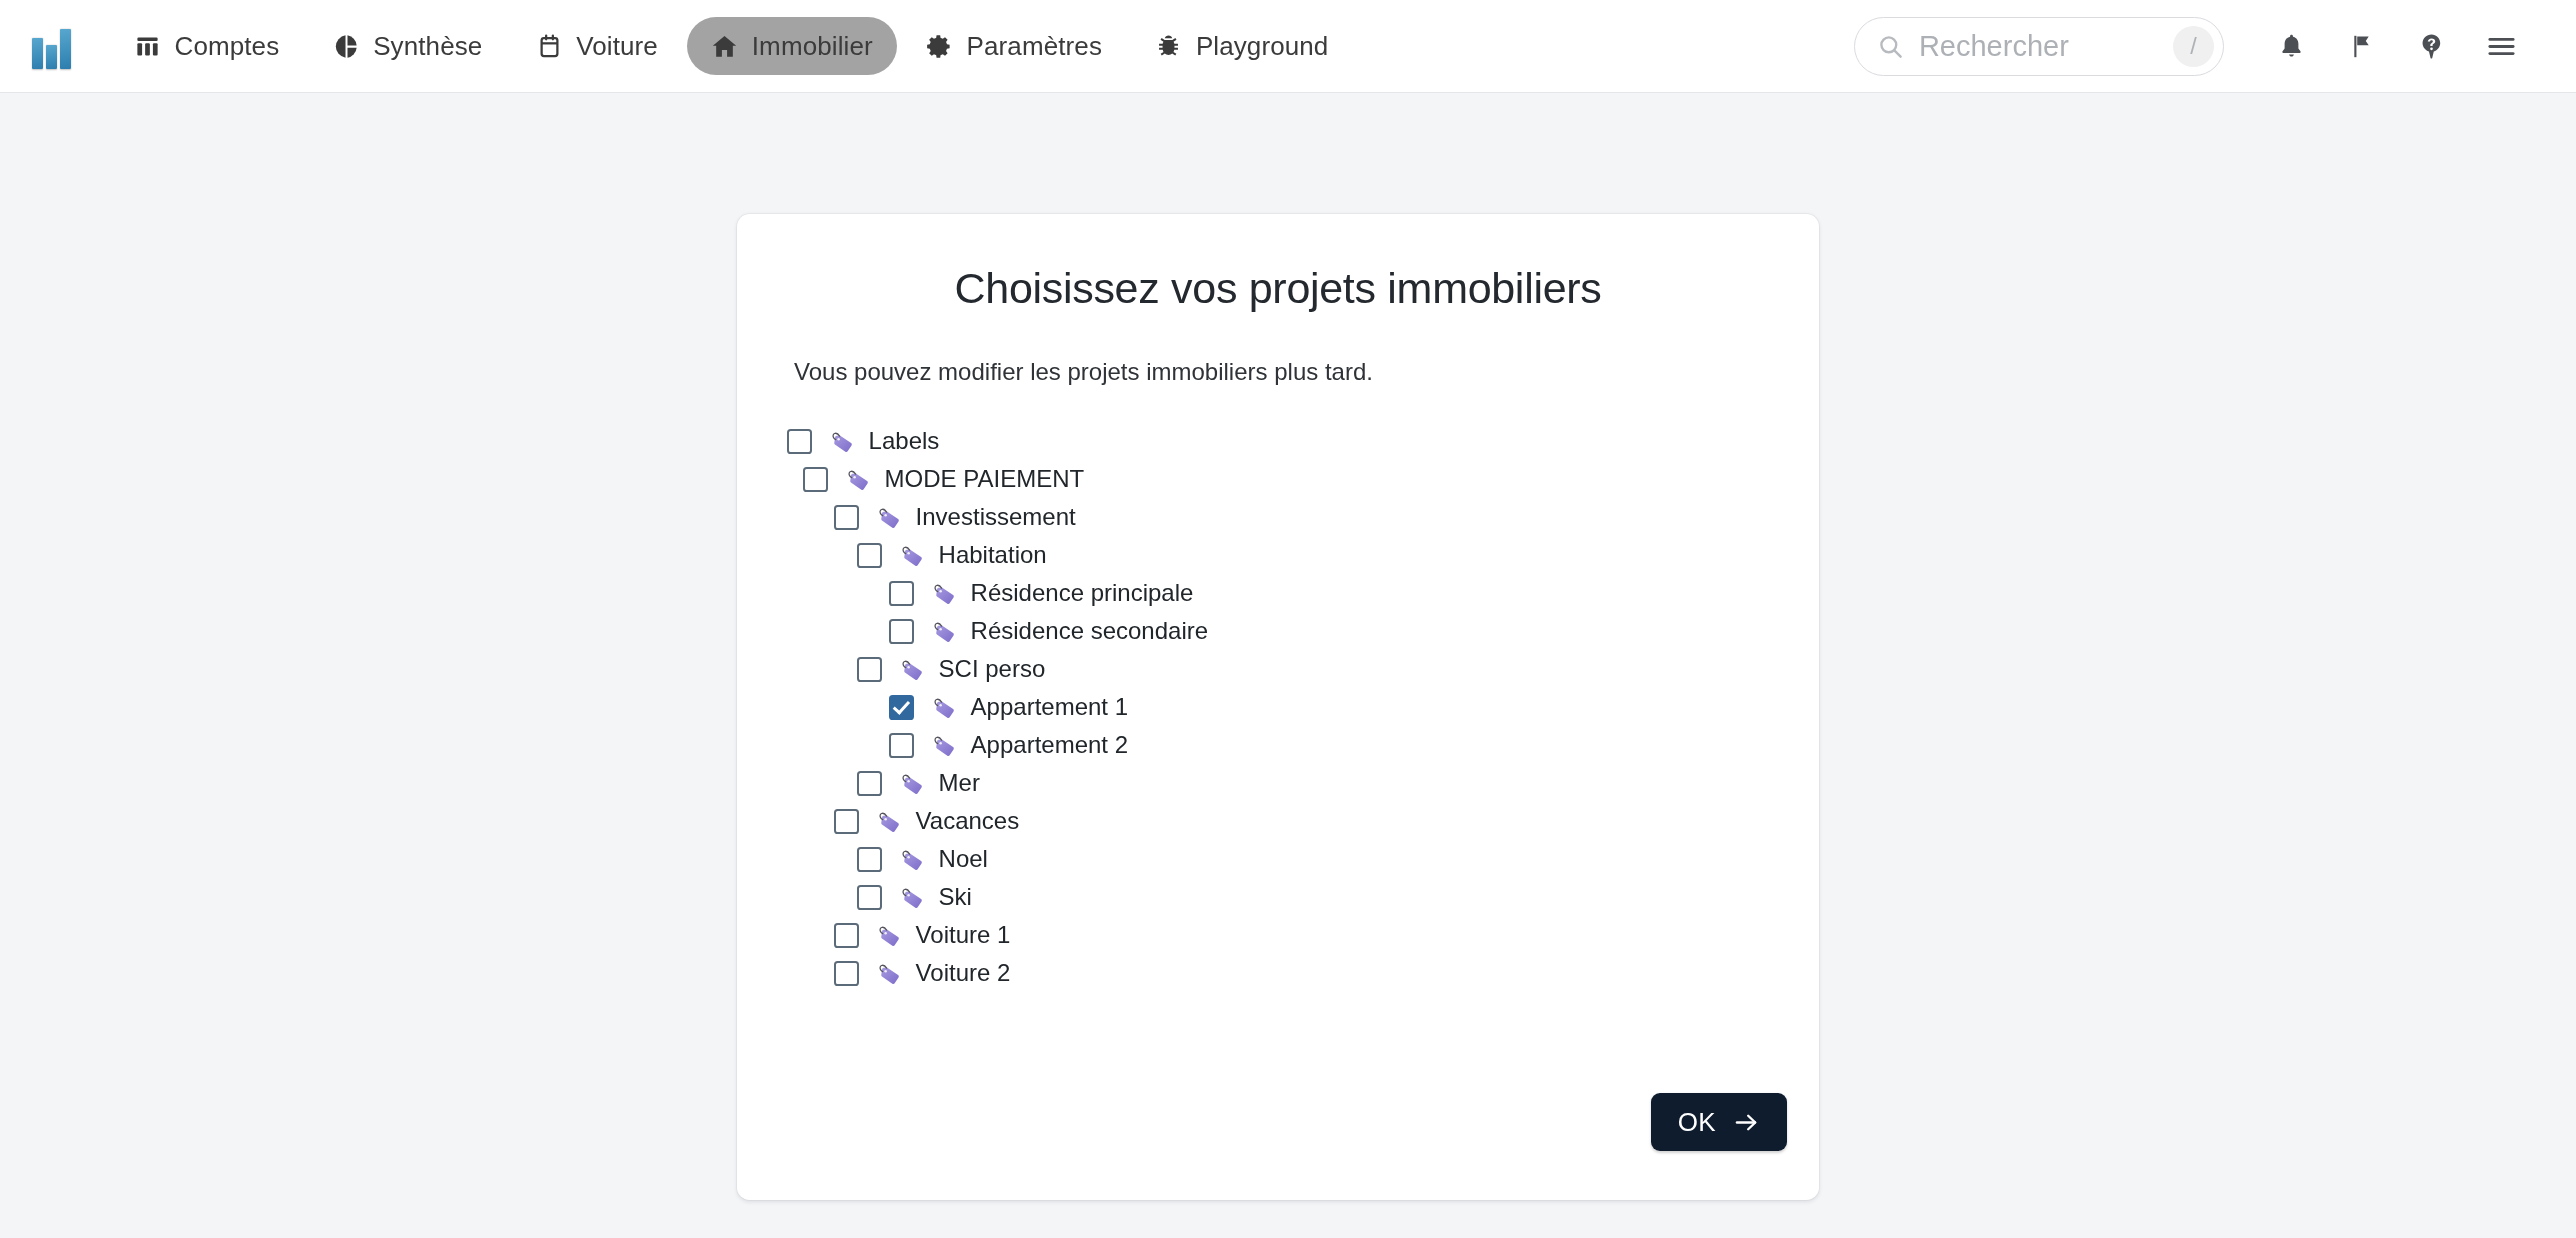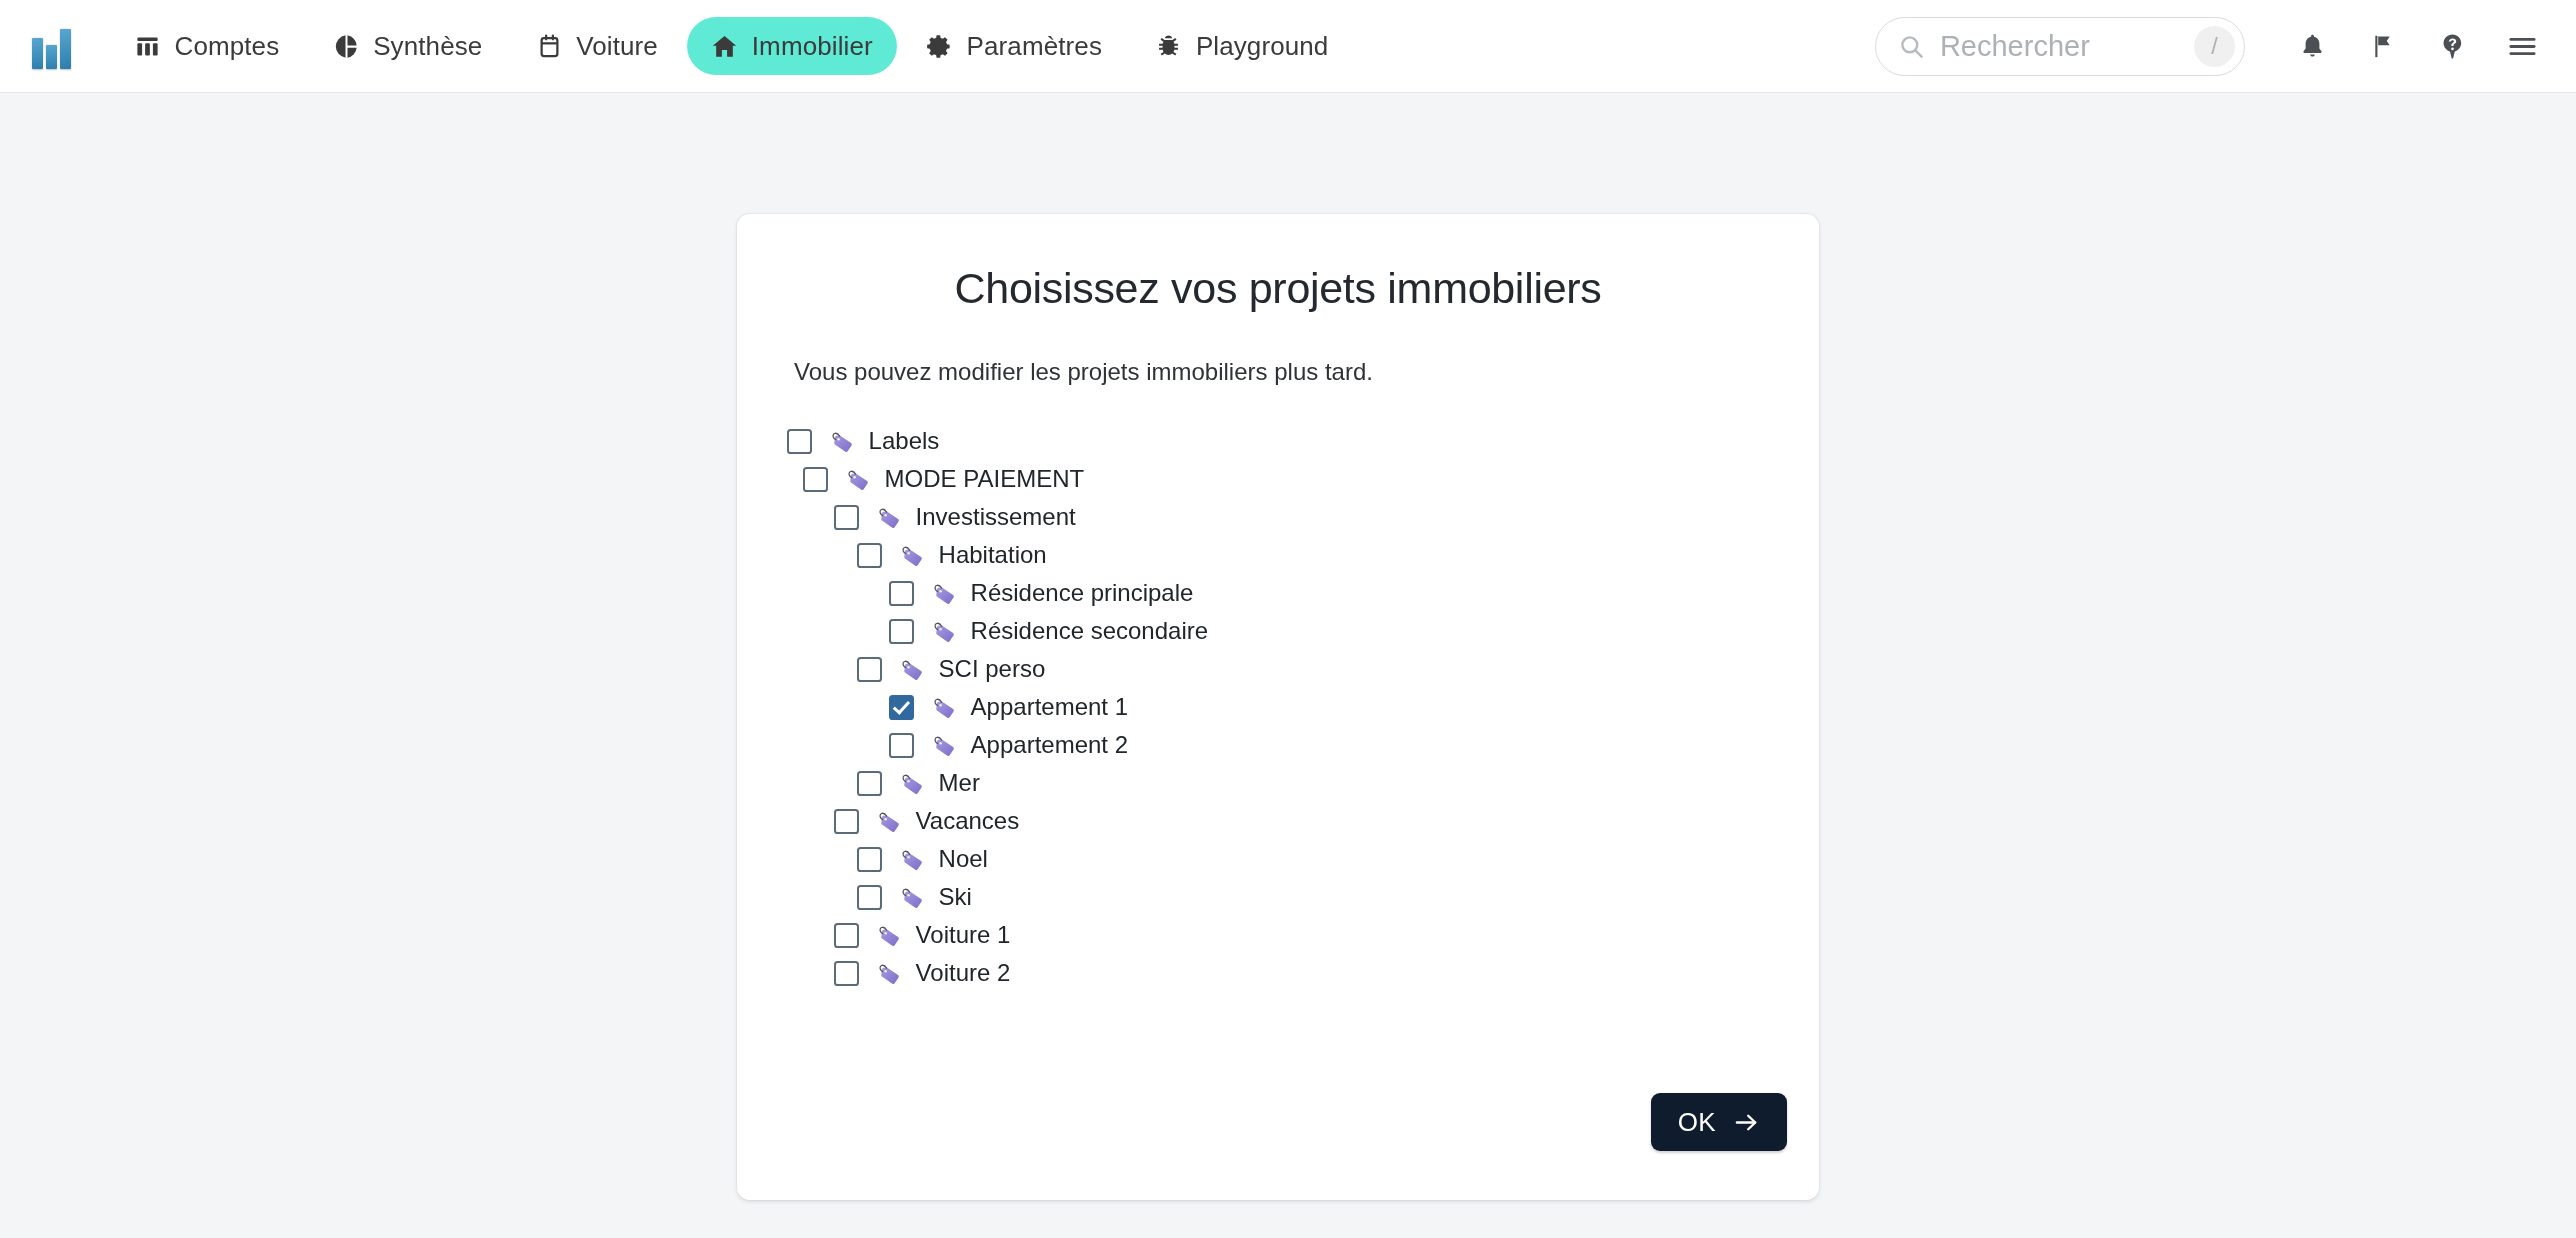--- a/index.html
+++ b/index.html
@@ -16,21 +16,21 @@
     -webkit-font-smoothing: antialiased;
   }
 
   
   .topbar {
     height: 93px;
     background: #ffffff;
     border-bottom: 0.9px solid #e4e6ea;
     display: flex;
     align-items: center;
-    padding: 0 19px 0 27px;
+    padding: 0 40px 0 27px;
     position: relative;
   }
 
   .logo {
     width: 49px;
     height: 45px;
     margin-right: 34px;
     display: flex;
     align-items: flex-end;
     justify-content: center;
@@ -55,21 +55,21 @@
 
   .navitem {
     display: flex;
     align-items: center;
     gap: 13.5px;
     padding: 13.5px 24px;
     border-radius: 31px;
     cursor: pointer;
     white-space: nowrap;
   }
-  .navitem.active { background: #5eead4; }
+  .navitem.active { background: #a3a3a3; }
   .navitem .nav-label {
     font-size: 26px;
     color: #3b3b3b;
     letter-spacing: 0.1px;
   }
   .navitem .nav-ico {
     width: 27px;
     height: 27px;
     display: flex;
     align-items: center;

